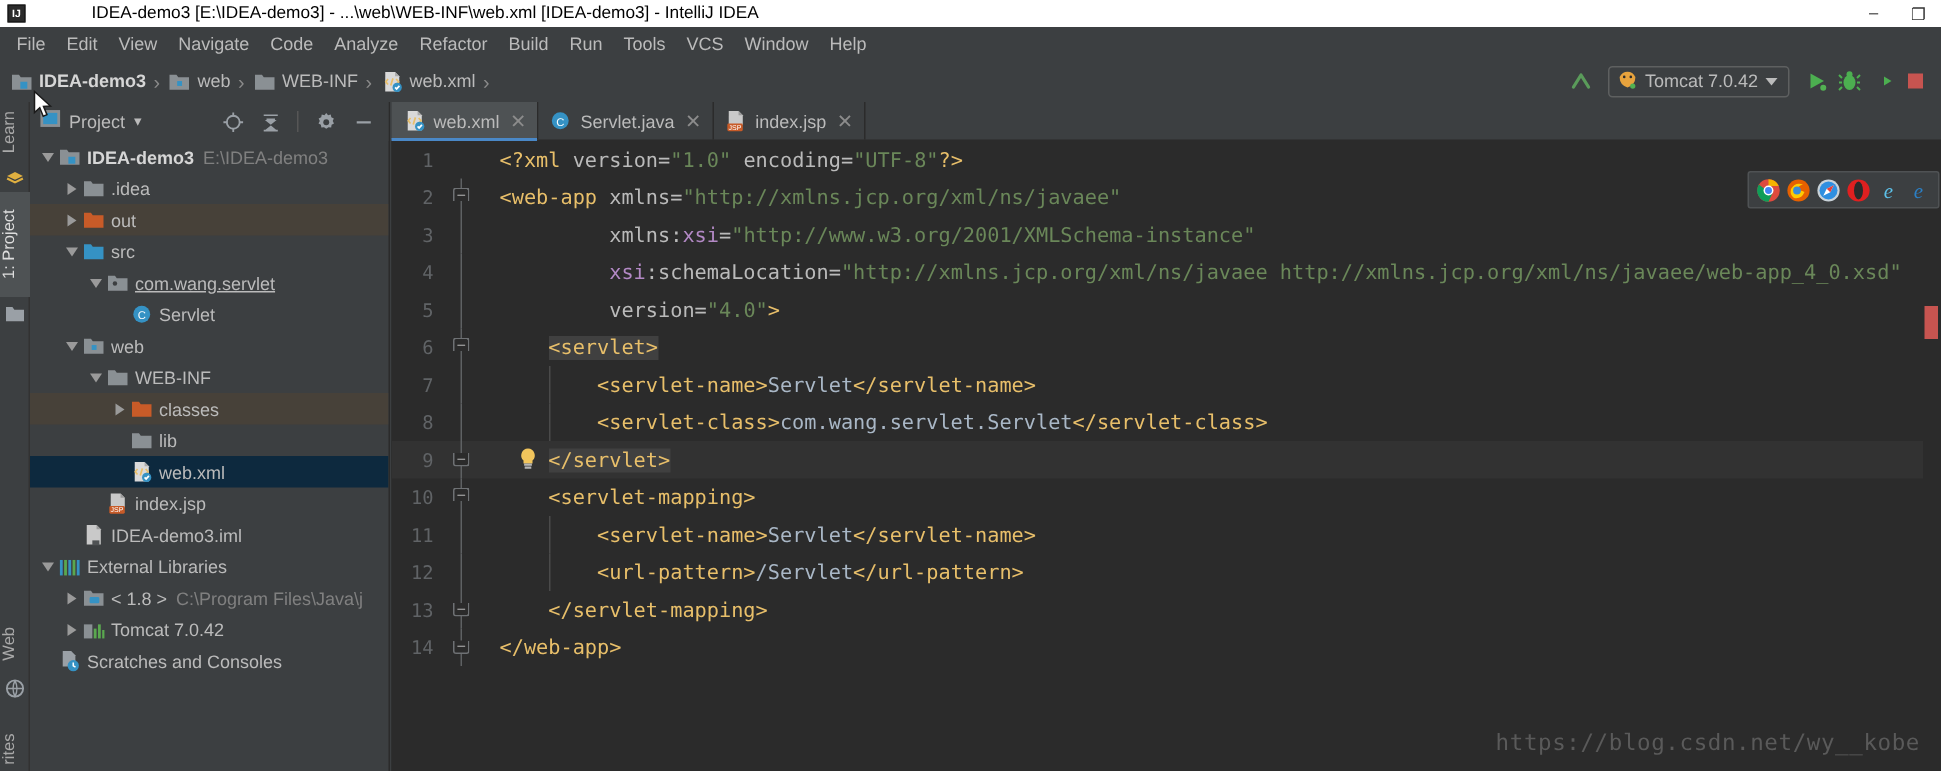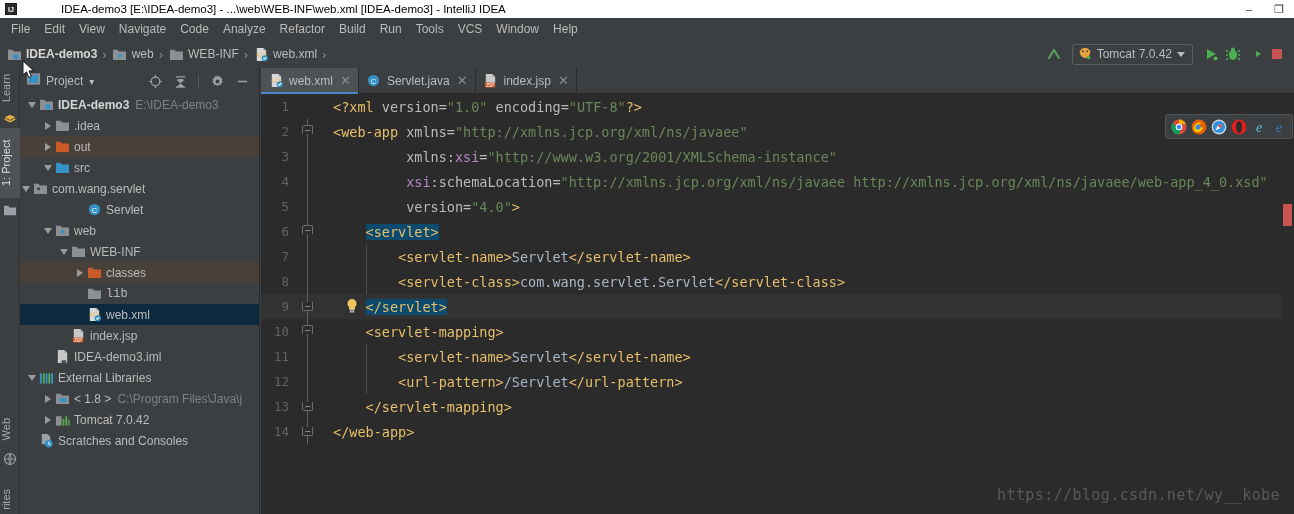--- a/index.html
+++ b/index.html
@@ -174,21 +174,21 @@
     position: absolute; top: 0; bottom: 0; width: 1px; background: #4a4a4a;
   }
 
   
   .tg  { color: #e8bf6a; }   
   .at  { color: #bababa; }   
   .ns  { color: #b389c5; }   
   .st  { color: #6a8759; }   
   .txt { color: #a9b7c6; }   
   .pi  { color: #e8bf6a; }
-  .hl-brace { background: #0c4a6e; }
+  .hl-brace { background: #404040; }
 
   
   .browser-strip {
     position: absolute; right: 1px; top: 46px; height: 25px;
     background: #3c3f41; border: 1px solid #4f5254;
     display: flex; align-items: center; gap: 4px; padding: 0 5px;
     border-radius: 2px;
   }
   .browser-strip .b-ico { width: 16px; height: 16px; }
 
@@ -429,21 +429,21 @@
           <span class="tw-arrow">
             <span class="arrow-d"></span>
           </span>
           <span class="node-ico">
             <svg width="15" height="13" viewBox="0 0 16 14">
               <path d="M1 2 h5 l1.3 1.8 H15 v9 H1 Z" fill="#3592c4"></path>
             </svg>
           </span>
           <span class="node-label">src</span>
         </div>
-        <div class="tree-row" style="">
+        <div class="tree-row" style="padding-left: 38px; text-decoration: underline;">
           <span class="tw-arrow">
             <span class="arrow-d"></span>
           </span>
           <span class="node-ico">
             <svg width="15" height="13" viewBox="0 0 16 14">
               <path d="M1 2 h5 l1.3 1.8 H15 v9 H1 Z" fill="#8a9094"></path>
               <circle cx="6" cy="7.5" r="1.6" fill="#3c3f41"></circle>
             </svg>
           </span>
           <span class="node-label">com.wang.servlet</span>
@@ -485,21 +485,21 @@
           <span class="tw-arrow">
             <span class="arrow-r"></span>
           </span>
           <span class="node-ico">
             <svg width="15" height="13" viewBox="0 0 16 14">
               <path d="M1 2 h5 l1.3 1.8 H15 v9 H1 Z" fill="#c85b28"></path>
             </svg>
           </span>
           <span class="node-label">classes</span>
         </div>
-        <div class="tree-row" style="padding-left: 54px; font-family: Liberation Mono, monospace;">
+        <div class="tree-row" style="padding-left: 54px;">
           <span class="tw-arrow"></span>
           <span class="node-ico">
             <svg width="15" height="13" viewBox="0 0 16 14">
               <path d="M1 2 h5 l1.3 1.8 H15 v9 H1 Z" fill="#8a9094"></path>
             </svg>
           </span>
           <span class="node-label">lib</span>
         </div>
         <div class="tree-row sel" style="padding-left: 54px;">
           <span class="tw-arrow"></span>

